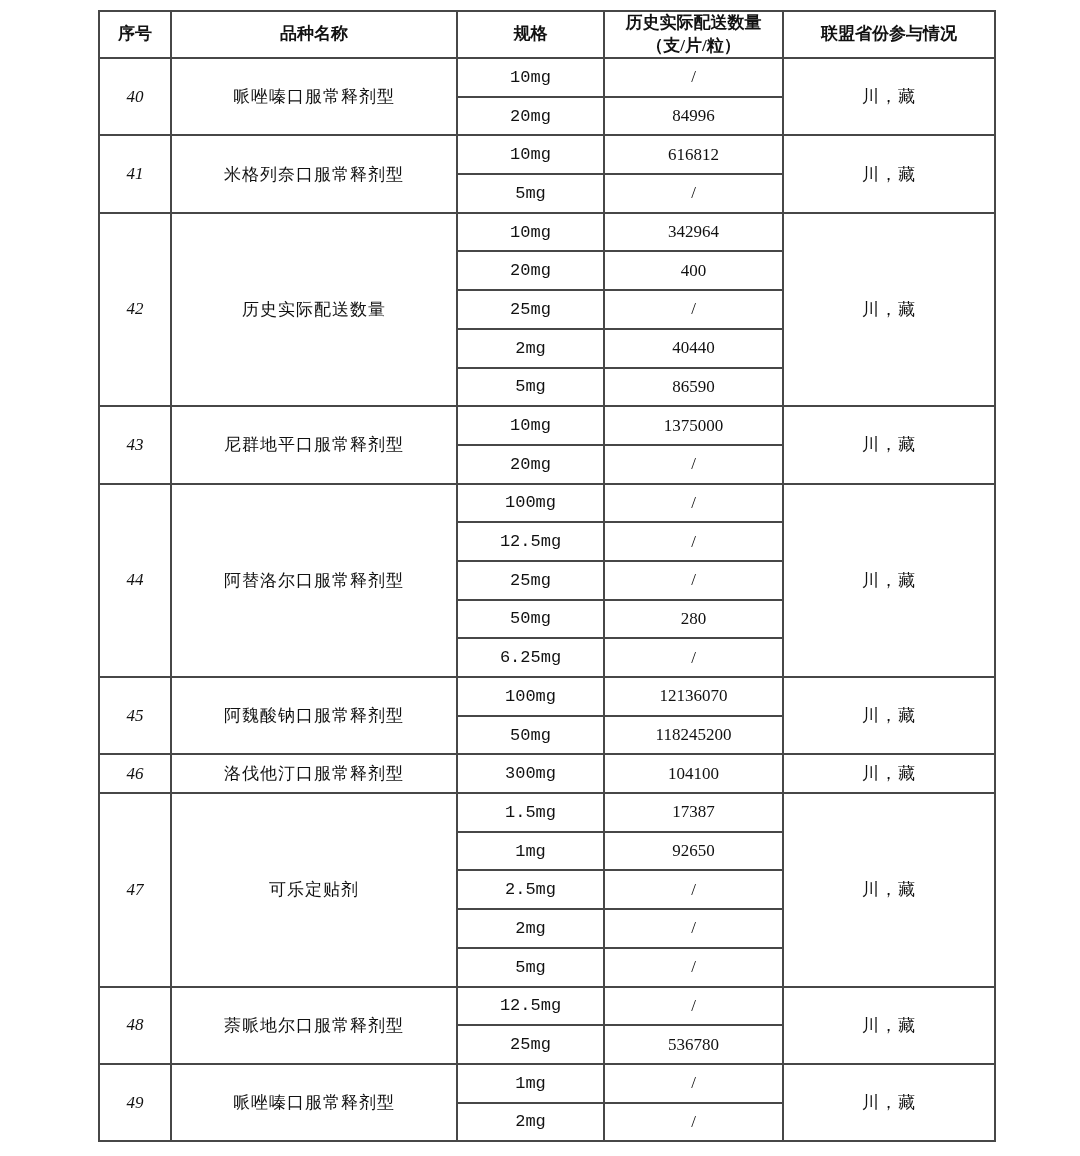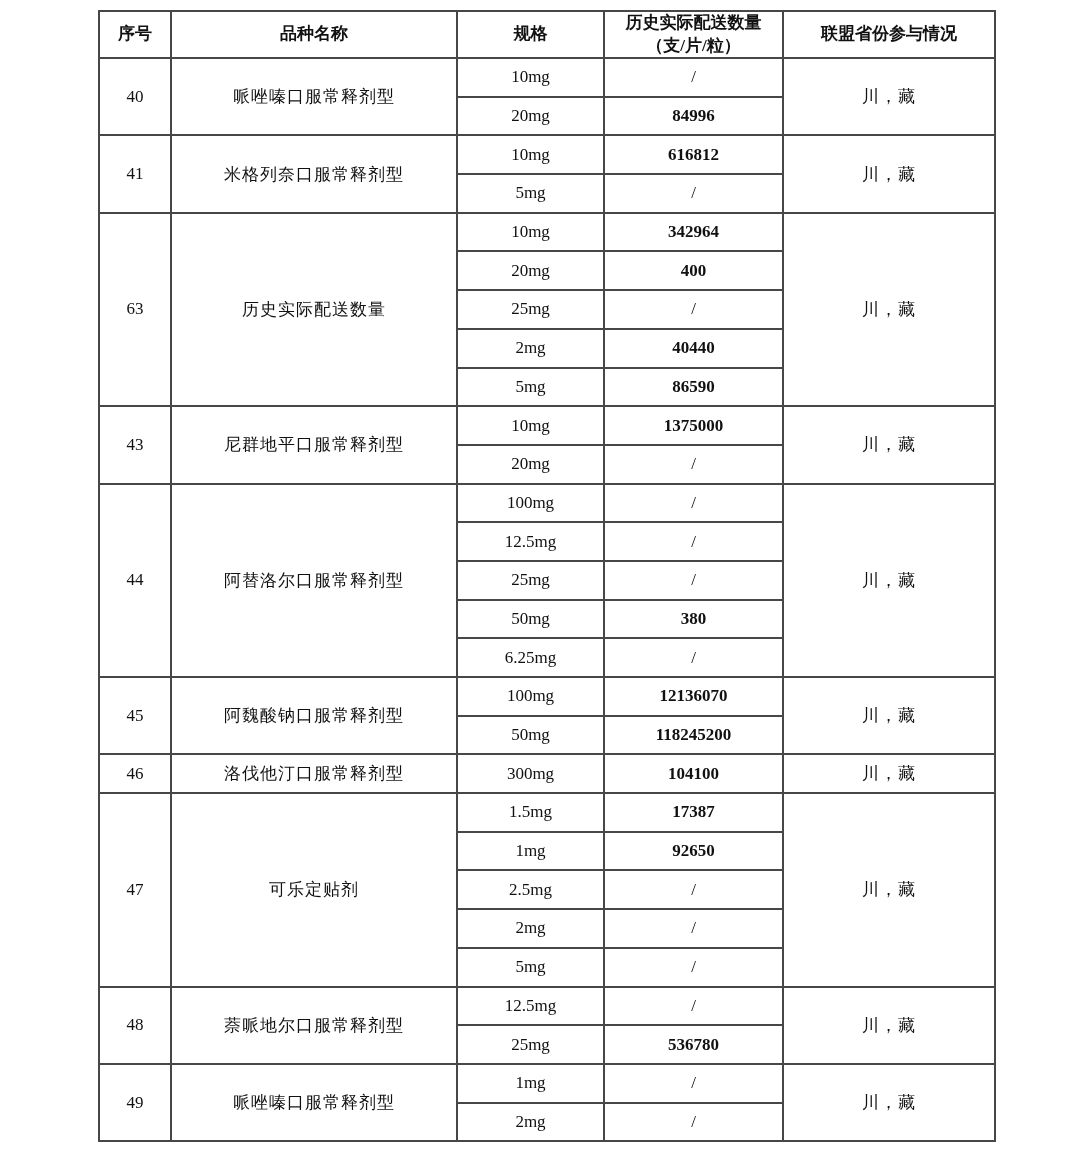--- a/index.html
+++ b/index.html
@@ -28,24 +28,24 @@
   .drug-table th {
     height: 47px;
     font-size: 17px;
     font-weight: bold;
     line-height: 1.3;
   }
   .drug-table td {
     height: 38.7px;
     font-size: 17px;
   }
-  .c-no   { font-size: 17px; }
+  .c-no   { font-size: 17px; font-style: italic; }
   .c-name { font-size: 17px; letter-spacing: 1px; }
-  .c-spec { font-family: Liberation Serif, serif; font-size: 17px; }
-  .c-qty  { font-family: "Liberation Serif", serif; font-size: 17px; font-weight: bold; }
+  .c-spec { font-family: Liberation Mono, monospace; font-size: 17px; }
+  .c-qty  { font-family: "Liberation Serif", serif; font-size: 17px; font-weight: normal; }
   .c-qty.slash { font-weight: normal; }
   .c-prov { font-size: 17px; letter-spacing: 1px; }
   .hdr-line { display: block; }
 </style>
 </head>
 <body>
 
 <div class="page">
   <table class="drug-table">
     <colgroup>
@@ -87,21 +87,21 @@
         <td class="c-spec">10mg</td>
         <td class="c-qty">616812</td>
         <td class="c-prov" rowspan="2">川，藏</td>
       </tr>
       <tr>
         <td class="c-spec">5mg</td>
         <td class="c-qty slash">/</td>
       </tr>
 
       <tr>
-        <td class="c-no" rowspan="5">63</td>
+        <td class="c-no" rowspan="5">42</td>
         <td class="c-name" rowspan="5">历史实际配送数量</td>
         <td class="c-spec">10mg</td>
         <td class="c-qty">342964</td>
         <td class="c-prov" rowspan="5">川，藏</td>
       </tr>
       <tr>
         <td class="c-spec">20mg</td>
         <td class="c-qty">400</td>
       </tr>
       <tr>
@@ -139,21 +139,21 @@
       <tr>
         <td class="c-spec">12.5mg</td>
         <td class="c-qty slash">/</td>
       </tr>
       <tr>
         <td class="c-spec">25mg</td>
         <td class="c-qty slash">/</td>
       </tr>
       <tr>
         <td class="c-spec">50mg</td>
-        <td class="c-qty">380</td>
+        <td class="c-qty">280</td>
       </tr>
       <tr>
         <td class="c-spec">6.25mg</td>
         <td class="c-qty slash">/</td>
       </tr>
 
       <tr>
         <td class="c-no" rowspan="2">45</td>
         <td class="c-name" rowspan="2">阿魏酸钠口服常释剂型</td>
         <td class="c-spec">100mg</td>

